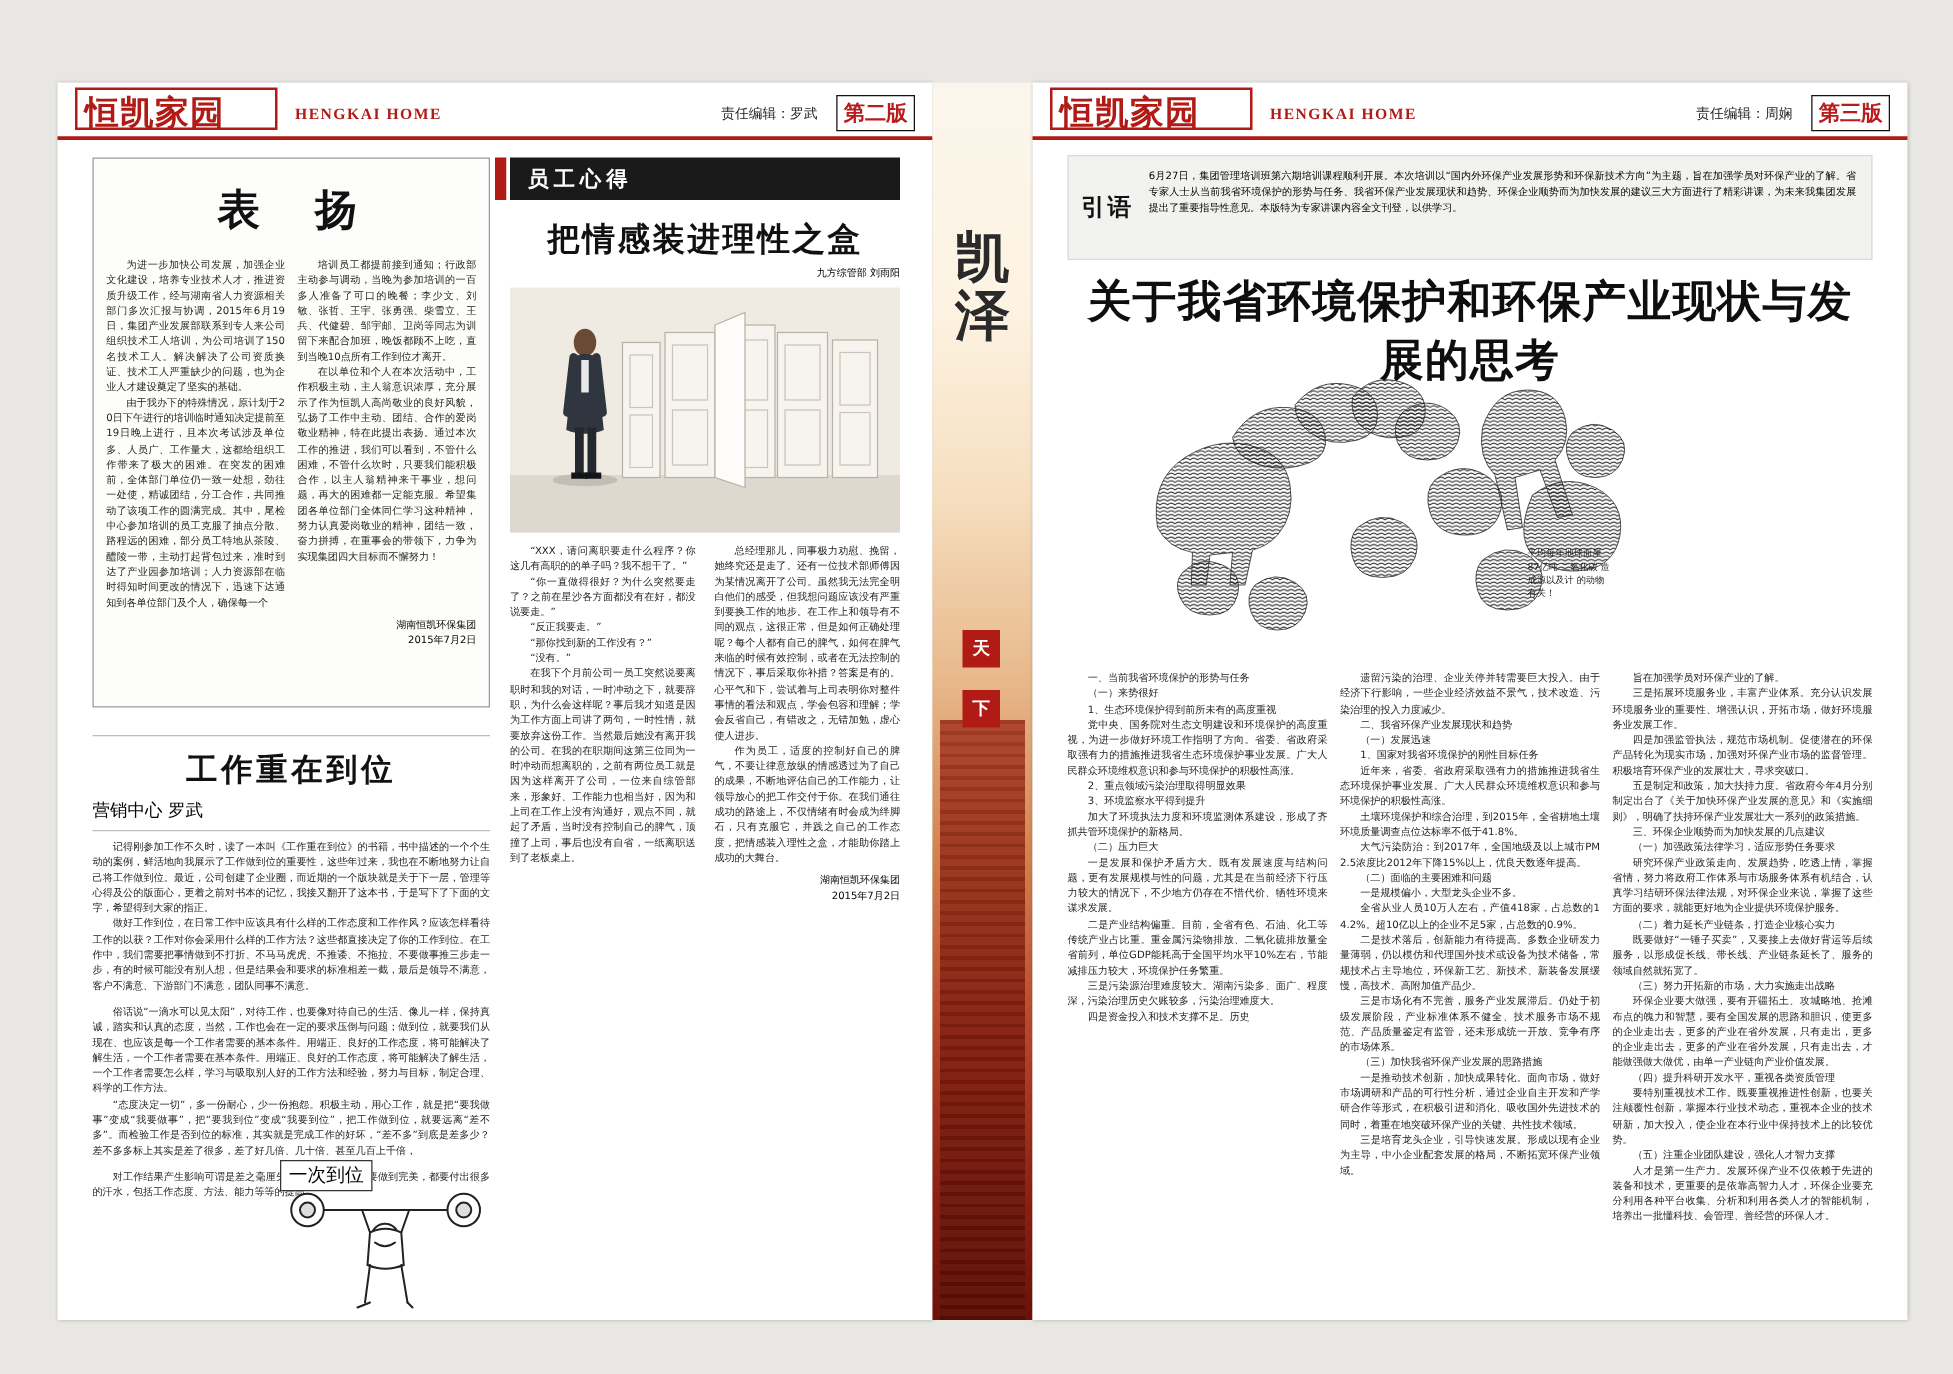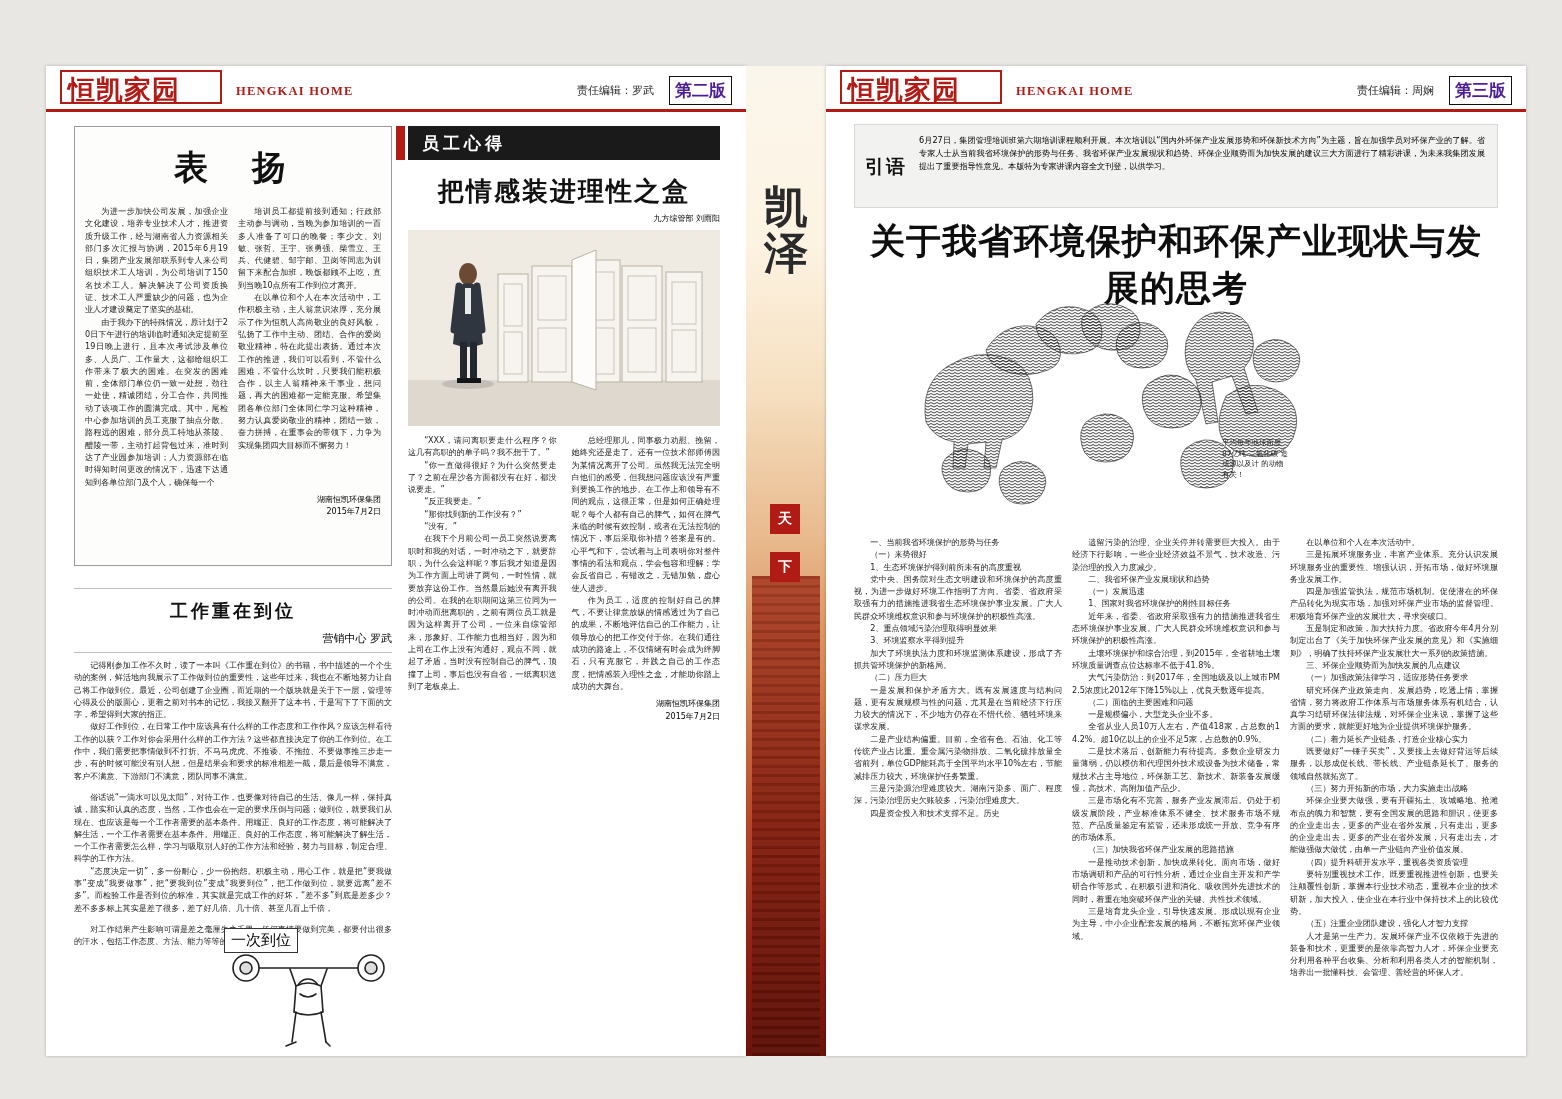--- a/index.html
+++ b/index.html
@@ -36,21 +36,21 @@
     position:absolute; left:190px; top:18px;
     font-size:12.5px; color:#b01b16; letter-spacing:1.2px;
     font-family:"Liberation Serif", serif; font-weight:bold;
   }
   .mast-editor {
     position:absolute; right:92px; top:17px;
     font-size:11px; color:#222;
   }
   .mast-pageno {
     position:absolute; right:14px; top:10px;
-    font-size:17px; font-weight:bold; color:#4c1d95;
+    font-size:17px; font-weight:bold; color:#b91c1c;
     border:1.5px solid #111; padding:2px 5px;
     font-family:Liberation Sans, sans-serif;
   }
   .body-col {
     font-size:8.1px; line-height:1.52; text-align:justify;
     color:#1d1d1d;
     -webkit-hyphens:none;
     word-break:break-all;
   }
 
@@ -66,24 +66,24 @@
     padding:10px 0 14px 10px; color:#111;
   }
   #biaoyang .cols { display:flex; gap:10px; }
   #biaoyang .cols > div { flex:1; }
   #biaoyang .sign { text-align:right; font-size:8px; margin-top:6px; line-height:1.5;}
 
   
   #gongzuo { position:absolute; left:28px; top:516px; width:318px; height:430px; }
   #gongzuo .hd {
     text-align:center; font-family:"DejaVu Serif", serif;
-    font-size:18px; font-weight:bold; letter-spacing:3px; color:#111;
+    font-size:25px; font-weight:bold; letter-spacing:3px; color:#111;
     padding:4px 0 6px;
   }
-  #gongzuo .byline { text-align:right; font-size:11px; margin:2px 0 6px; }
+  #gongzuo .byline { text-align:left; font-size:14px; margin:2px 0 6px; }
   #gongzuo .cols { display:flex; gap:9px;flex-direction:column; }
   #gongzuo .cols > div { flex:1; }
 
   .hr-thin{ border-top:1px solid #bdbdbd; margin:6px 0; }
 
   
   .wl-wrap{ position:absolute; left:180px; top:872px; width:165px; height:120px; }
   .wl-label{
     position:absolute; left:-2px; top:-10px;
     border:1px solid #333; font-size:15px; padding:2px 6px; background:#fff;
@@ -399,21 +399,21 @@
         <div style="text-indent:2em">（二）面临的主要困难和问题</div>
         <div style="text-indent:2em">一是规模偏小，大型龙头企业不多。</div>
         <div style="text-indent:2em">全省从业人员10万人左右，产值418家，占总数的14.2%。超10亿以上的企业不足5家，占总数的0.9%。</div>
         <div style="text-indent:2em">二是技术落后，创新能力有待提高。多数企业研发力量薄弱，仍以模仿和代理国外技术或设备为技术储备，常规技术占主导地位，环保新工艺、新技术、新装备发展缓慢，高技术、高附加值产品少。</div>
         <div style="text-indent:2em">三是市场化有不完善，服务产业发展滞后。仍处于初级发展阶段，产业标准体系不健全、技术服务市场不规范、产品质量鉴定有监管，还未形成统一开放、竞争有序的市场体系。</div>
         <div style="text-indent:2em">（三）加快我省环保产业发展的思路措施</div>
         <div style="text-indent:2em">一是推动技术创新，加快成果转化。面向市场，做好市场调研和产品的可行性分析，通过企业自主开发和产学研合作等形式，在积极引进和消化、吸收国外先进技术的同时，着重在地突破环保产业的关键、共性技术领域。</div>
         <div style="text-indent:2em">三是培育龙头企业，引导快速发展。形成以现有企业为主导，中小企业配套发展的格局，不断拓宽环保产业领域。</div>
       </div>
     <div class="body-col">
-        <div style="text-indent:2em">在以单位和个人在本次活动中。</div>
+        <div style="text-indent:2em">旨在加强学员对环保产业的了解。</div>
         <div style="text-indent:2em">三是拓展环境服务业，丰富产业体系。充分认识发展环境服务业的重要性、增强认识，开拓市场，做好环境服务业发展工作。</div>
         <div style="text-indent:2em">四是加强监管执法，规范市场机制。促使潜在的环保产品转化为现实市场，加强对环保产业市场的监督管理。积极培育环保产业的发展壮大，寻求突破口。</div>
         <div style="text-indent:2em">五是制定和政策，加大扶持力度。省政府今年4月分别制定出台了《关于加快环保产业发展的意见》和《实施细则》，明确了扶持环保产业发展壮大一系列的政策措施。</div>
         <div style="text-indent:2em">三、环保企业顺势而为加快发展的几点建议</div>
         <div style="text-indent:2em">（一）加强政策法律学习，适应形势任务要求</div>
         <div style="text-indent:2em">研究环保产业政策走向、发展趋势，吃透上情，掌握省情，努力将政府工作体系与市场服务体系有机结合，认真学习结研环保法律法规，对环保企业来说，掌握了这些方面的要求，就能更好地为企业提供环境保护服务。</div>
         <div style="text-indent:2em">（二）着力延长产业链条，打造企业核心实力</div>
         <div style="text-indent:2em">既要做好“一锤子买卖”，又要接上去做好背运等后续服务，以形成促长线、带长线、产业链条延长了、服务的领域自然就拓宽了。</div>
         <div style="text-indent:2em">（三）努力开拓新的市场，大力实施走出战略</div>
         <div style="text-indent:2em">环保企业要大做强，要有开疆拓土、攻城略地、抢滩布点的魄力和智慧，要有全国发展的思路和胆识，使更多的企业走出去，更多的产业在省外发展，只有走出，更多的企业走出去，更多的产业在省外发展，只有走出去，才能做强做大做优，由单一产业链向产业价值发展。</div>

